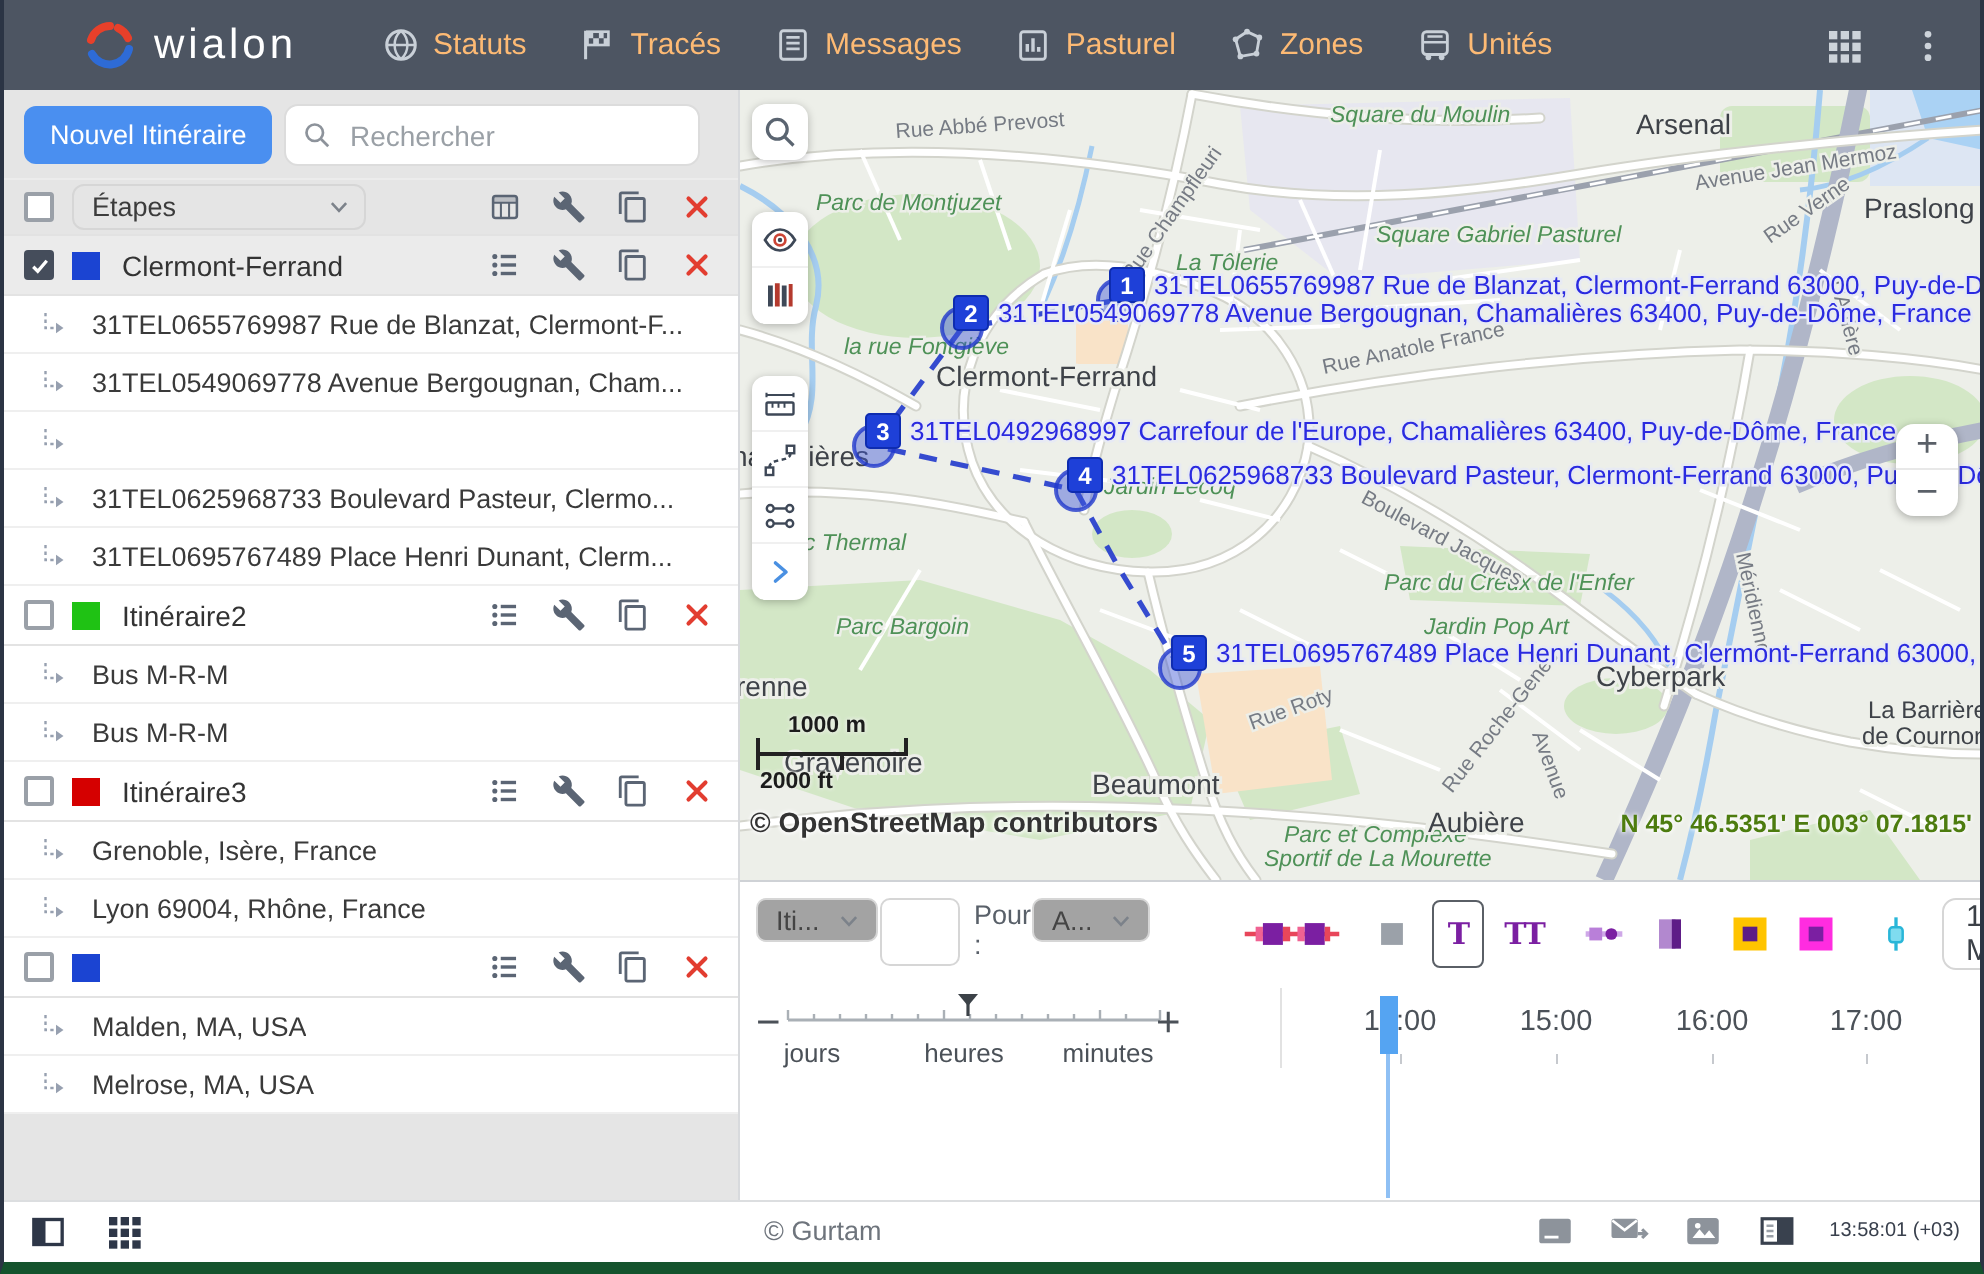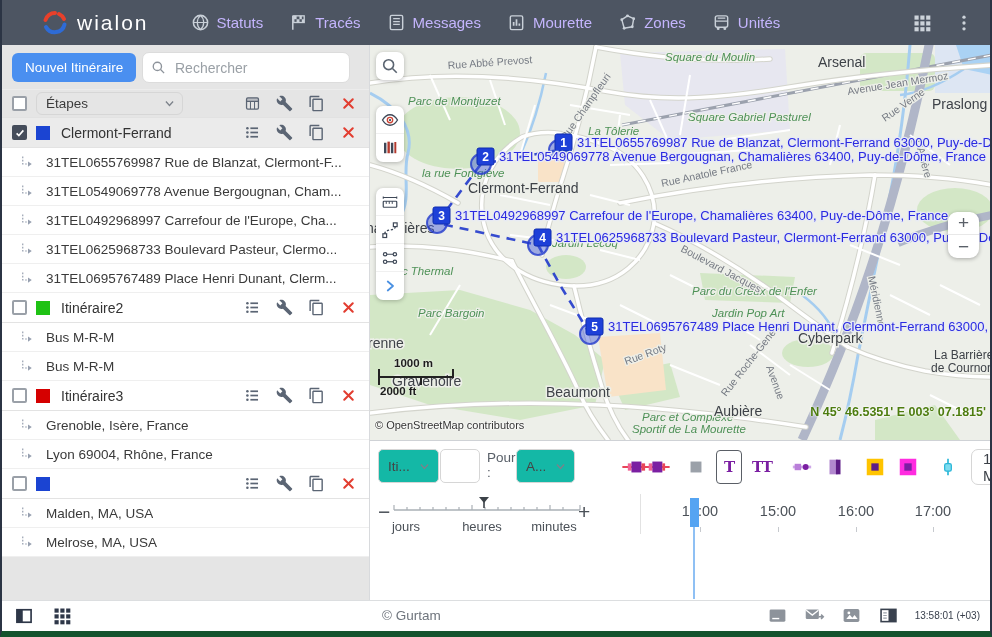--- a/index.html
+++ b/index.html
@@ -6,21 +6,21 @@
   *{box-sizing:border-box;}
   .window{width:992px;height:637px;position:relative;margin:0 auto;background:#fff;
     font-family:"Liberation Sans",sans-serif;border-left:2px solid #2b3444;border-right:2px solid #2b3444;
     border-bottom:6px solid #14532d;overflow:hidden;}
   
   .navbar{height:45px;background:#4d5562;display:flex;align-items:center;color:#eef1f4;position:relative;z-index:30;}
   .logo{display:flex;align-items:center;gap:9px;margin-left:40px;}
   .logo-mark svg{display:block;}
   .logo-text{font-size:21px;letter-spacing:2px;color:#fff;font-weight:400;}
   .nav-items{display:flex;align-items:center;gap:26px;margin-left:42px;}
-  .nav-item{display:flex;align-items:center;gap:7px;font-size:15px;color:#c4b5fd;cursor:pointer;white-space:nowrap;}
+  .nav-item{display:flex;align-items:center;gap:7px;font-size:15px;color:#fdba74;cursor:pointer;white-space:nowrap;}
   .nav-item .nico{width:19px;height:19px;color:#c9d0d8;display:inline-flex;}
   .nav-item .nico svg{width:100%;height:100%;}
   .nav-item.active{border:2px solid #55c8da;background:#3a4250;border-radius:4px;padding:8px 12px;margin:-10px -2px;}
   .nav-right{margin-left:auto;display:flex;align-items:center;gap:22px;margin-right:16px;}
   .nav-right .nico{width:20px;height:20px;color:#cdd3da;display:inline-flex;}
   .nav-right .nico svg{width:100%;height:100%;}
   
   .sidebar{position:absolute;left:0;top:45px;width:368px;height:555px;background:#e5e5e5;border-right:1px solid #d8dadd;overflow:hidden;}
   .side-top{height:45px;position:relative;border-bottom:1px solid #ececec;}
   .btn-new{position:absolute;left:10px;top:8px;height:29px;background:#4a8ff0;color:#fff;border:none;border-radius:6px;
@@ -65,27 +65,27 @@
   .tool-btn svg{width:18px;height:18px;}
   .tool-btn .c-ico{color:#3e4857;}
   .zoomctl{position:absolute;left:578px;top:167px;width:31px;background:#fff;border-radius:9px;
     box-shadow:0 1px 4px rgba(0,0,0,.3);overflow:hidden;}
   .zbtn{height:23px;display:flex;align-items:center;justify-content:center;font-size:19px;color:#5a6068;cursor:pointer;}
   .zbtn:first-child{border-bottom:1px solid #e8e8e8;}
   .scale{position:absolute;left:8px;top:312px;color:#1c1c1c;text-shadow:0 0 2px #edefe9,0 0 2px #edefe9;}
   .scale .slab{font-size:11.5px;margin-left:16px;font-weight:bold;}
   .bar-m{width:76px;height:9px;border-left:2px solid #222;border-right:2px solid #222;border-bottom:2px solid #222;}
   .bar-ft{width:44px;height:9px;border-left:2px solid #222;border-right:2px solid #222;border-top:2px solid #222;margin-top:-2px;}
-  .attrib{position:absolute;left:5px;top:374px;font-size:11px;font-weight:normal;color:#333;
+  .attrib{position:absolute;left:5px;top:358px;font-size:14px;font-weight:bold;color:#333;
     text-shadow:0 0 2px #fff,0 0 2px #fff,0 0 3px #fff;}
   .coords{position:absolute;right:6px;top:360px;font-size:12.5px;font-weight:bold;color:#4d7c0f;
     text-shadow:0 0 2px #fff,0 0 3px #fff;}
   
   .timeline{position:relative;width:622px;height:160px;background:#fff;border-top:1px solid #cfd2d6;}
-  .tsel{position:absolute;top:8px;height:34px;border:1px solid #d6d6d6;border-radius:5px;background:#14b8a6;display:flex;
+  .tsel{position:absolute;top:8px;height:22px;border:1px solid #d6d6d6;border-radius:5px;background:#a3a3a3;display:flex;
     align-items:center;padding:0 7px 0 9px;font-size:13.5px;color:#444;cursor:pointer;}
   .tsel .chev{width:13px;height:13px;color:#7c828a;margin-left:8px;display:inline-flex;}
   .tinput{position:absolute;left:70px;top:8px;width:40px;height:34px;border:1px solid #d6d6d6;border-radius:5px;
     font-family:inherit;font-size:13px;padding:0 6px;outline:none;}
   .pour{position:absolute;left:117px;top:9px;font-size:13.5px;color:#596069;line-height:15px;}
   .tl-icons{position:absolute;left:246px;top:8px;display:flex;align-items:center;height:36px;}
   .tl-btn{height:34px;min-width:26px;display:flex;align-items:center;justify-content:center;border-radius:4px;
     cursor:pointer;border:1.5px solid transparent;}
   .tl-btn.selected{border-color:#5a5f66;}
   .serifT{font-family:"DejaVu Serif",serif;font-weight:bold;color:#7b1fa2;font-size:15px;letter-spacing:-1px;}
@@ -154,21 +154,21 @@
           </span>
           <span>Messages</span>
         </div>
         <div class="nav-item">
           <span class="nico">
             <svg viewBox="0 0 20 20">
               <rect x="3.5" y="3" width="13" height="14.5" rx="1.5" fill="none" stroke="currentColor" stroke-width="1.5"></rect>
               <path d="M7 13.5v-4M10 13.5V6.5M13 13.5v-2.5" stroke="currentColor" stroke-width="1.8"></path>
             </svg>
           </span>
-          <span>Mourette</span>
+          <span>Pasturel</span>
         </div>
         <div class="nav-item">
           <span class="nico">
             <svg viewBox="0 0 20 20">
               <path d="M4 7 L10 3 L16.5 6 L15 14.5 L6.5 16 Z" fill="none" stroke="currentColor" stroke-width="1.5"></path>
               <circle cx="4" cy="7" r="1.5" fill="currentColor"></circle>
               <circle cx="10" cy="3" r="1.5" fill="currentColor"></circle>
               <circle cx="16.5" cy="6" r="1.5" fill="currentColor"></circle>
               <circle cx="15" cy="14.5" r="1.5" fill="currentColor"></circle>
               <circle cx="6.5" cy="16" r="1.5" fill="currentColor"></circle>
@@ -322,21 +322,20 @@
           </span>
           <span class="stxt">31TEL0549069778 Avenue Bergougnan, Cham...</span>
         </div>
         <div class="stop-row">
           <span class="iico">
             <svg viewBox="0 0 20 20">
               <path d="M5 2v10h8" fill="none" stroke="currentColor" stroke-width="1.6" stroke-dasharray="2.2 2.2"></path>
               <path d="M12 8.5 L17 12 L12 15.5 Z" fill="currentColor"></path>
             </svg>
           </span>
-          <span class="stxt">31TEL0492968997 Carrefour de l'Europe, Cha...</span>
         </div>
         <div class="stop-row">
           <span class="iico">
             <svg viewBox="0 0 20 20">
               <path d="M5 2v10h8" fill="none" stroke="currentColor" stroke-width="1.6" stroke-dasharray="2.2 2.2"></path>
               <path d="M12 8.5 L17 12 L12 15.5 Z" fill="currentColor"></path>
             </svg>
           </span>
           <span class="stxt">31TEL0625968733 Boulevard Pasteur, Clermo...</span>
         </div>

